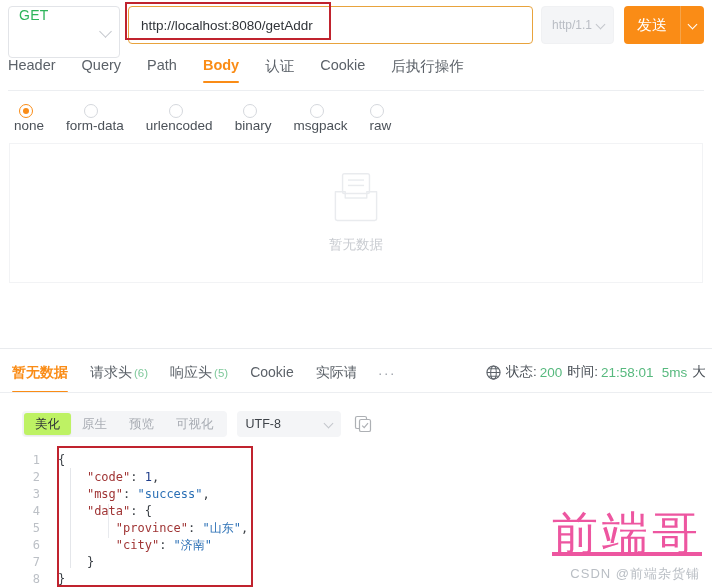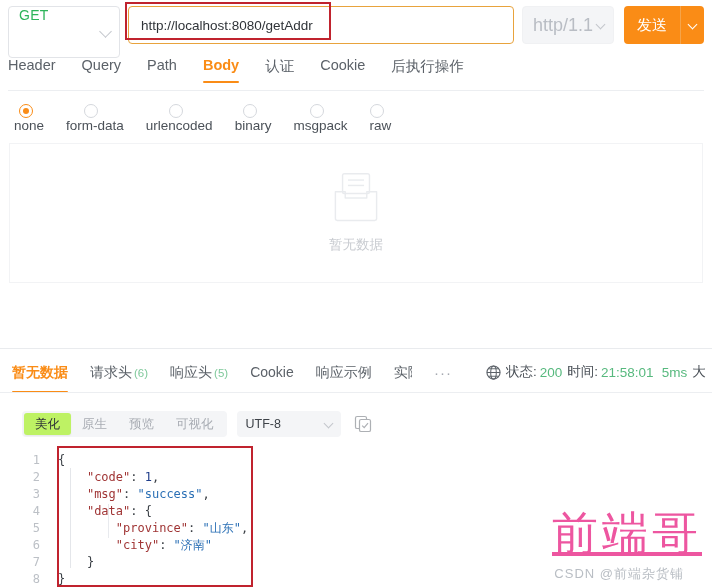--- a/index.html
+++ b/index.html
@@ -54,28 +54,28 @@
     border: 1px solid #e8a33d;
     border-radius: 4px;
     background: #fff;
     padding: 0 12px;
     font-size: 13.5px;
     color: #2f3338;
     font-family: "Liberation Sans", sans-serif;
     outline: none;
   }
   .proto-select {
-    width: 92px; height: 38px; margin-left: 8px;
+    width: 73px; height: 38px; margin-left: 8px;
     background: #f4f5f7;
     border: 1px solid #f0f1f3;
     border-radius: 4px;
     display: flex; align-items: center;
     padding: 0 10px;
     position: relative;
-    color: #b9bdc4; font-size: 18px;
+    color: #b9bdc4; font-size: 12px;
   }
   .send-group {
     margin-left: 10px;
     height: 38px; width: 80px;
     display: flex;
     border-radius: 4px;
     overflow: hidden;
   }
   .send-btn {
     flex: 1; background: #fa8c16; color: #fff;
@@ -298,21 +298,21 @@
     position: absolute; right: 10px; bottom: 22px;
     font-size: 46px; color: #ec4899;
     font-family: "DejaVu Sans", sans-serif;
     letter-spacing: 4px;
     opacity: .92;
     user-select: none;
     pointer-events: none;
     text-decoration: underline;
   }
   .wm-sub {
-    position: absolute; right: 28px; bottom: 4px;
+    position: absolute; right: 12px; bottom: 4px;
     font-size: 13px; color: #b9bec4;
     letter-spacing: 1px;
     user-select: none;
     pointer-events: none;
   }
 </style>
 </head>
 <body>
 
 <div id="app">
@@ -398,23 +398,20 @@
       <span>暂无数据</span>
     </div>
     <div class="rtab">
       <span>请求头</span><span class="cnt">(6)</span>
     </div>
     <div class="rtab">
       <span>响应头</span><span class="cnt">(5)</span>
     </div>
     <div class="rtab">
       <span>Cookie</span>
-    </div>
-    <div class="rtab">
-      <span>响应示例</span>
     </div>
     <div class="rtab clipped">
       <span>实际请</span>
     </div>
     <div class="tab-more">···</div>
   </div>
 
   <div class="status-strip">
     <span class="globe">
       <svg width="15" height="15" viewBox="0 0 16 16">

